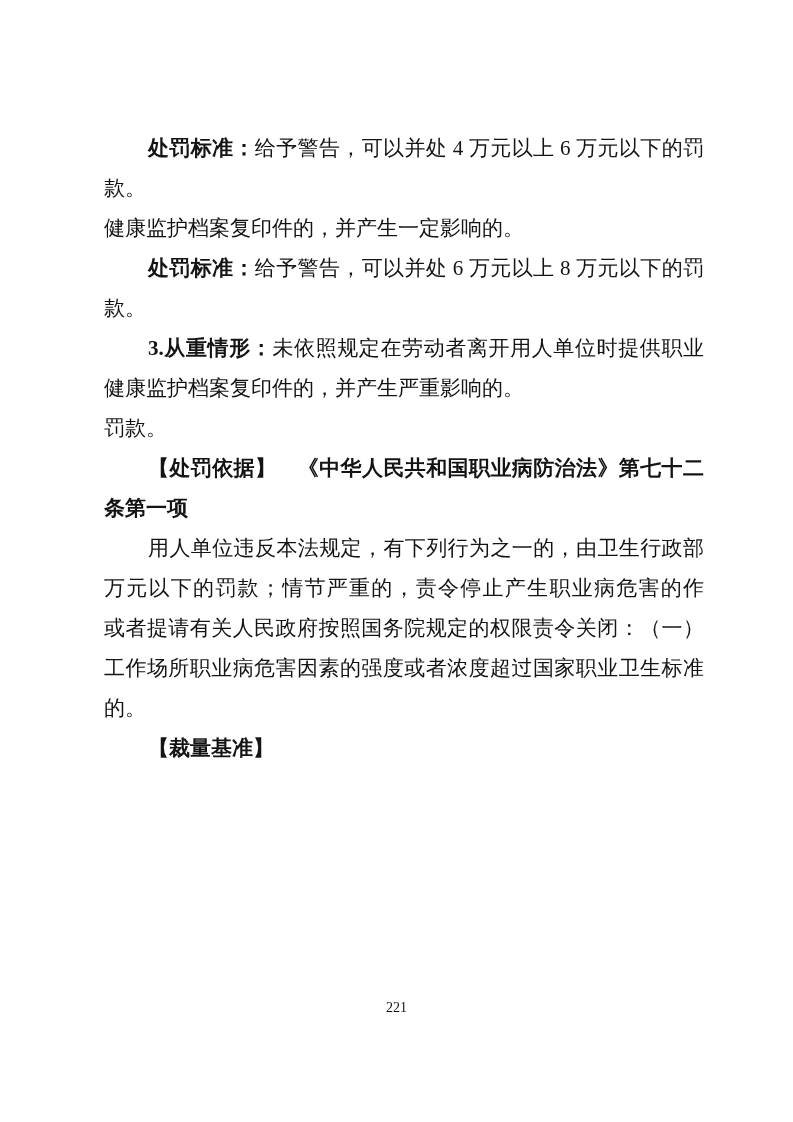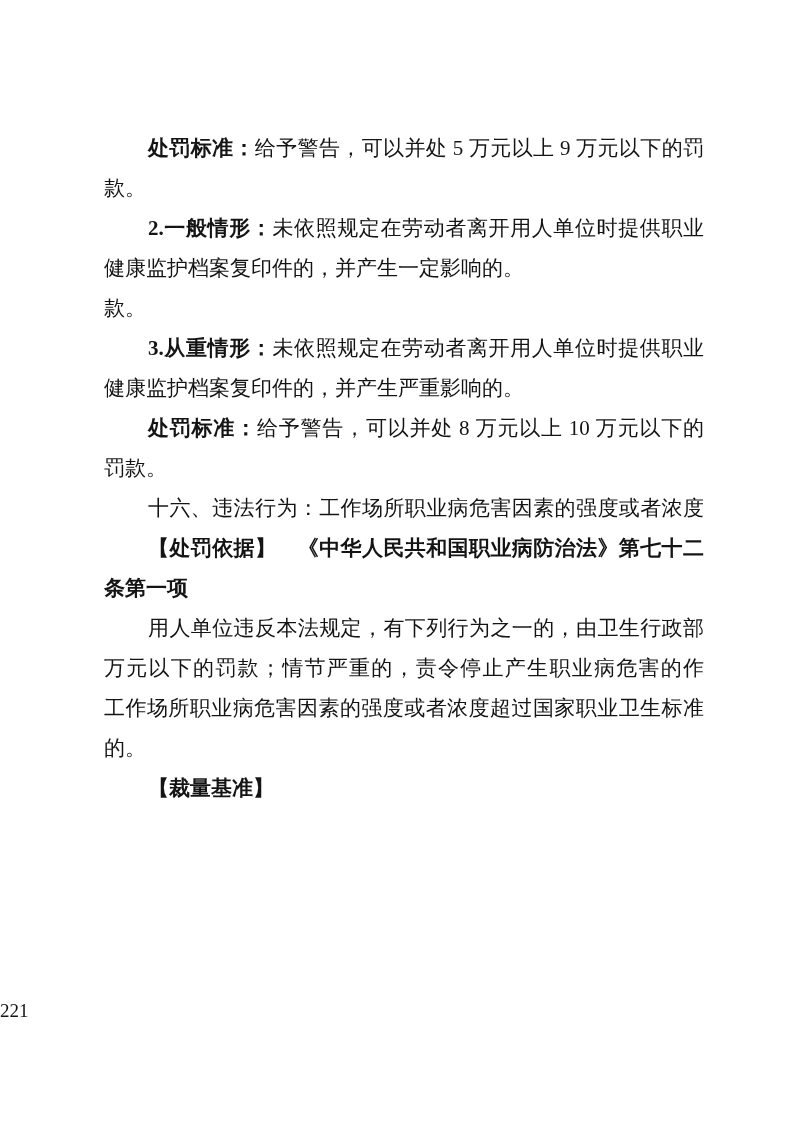--- a/index.html
+++ b/index.html
@@ -38,43 +38,42 @@
     text-align-last: justify;
   }
   .seg-bold {
     font-weight: 700;
   }
   .page-number {
     position: absolute;
     top: 1000px;
     left: 0;
     width: 100%;
-    text-align: left;
+    text-align: center;
     font-family: "Liberation Serif", "DejaVu Serif", serif;
-    font-size: 19px;
+    font-size: 14px;
     color: #141414;
   }
 </style>
 </head>
 <body>
 
 <div class="page">
   <div class="text-block">
-      <div class="line indent full"><span class="seg-bold">处罚标准：</span><span>给予警告，可以并处 5 万元以上 9 万元以下的罚</span></div>
+      <div class="line indent full"><span class="seg-bold">处罚标准：</span><span>给予警告，可以并处 4 万元以上 6 万元以下的罚</span></div>
       <div class="line"><span>款。</span></div>
-      <div class="line indent full"><span class="seg-bold">2.一般情形：</span><span>未依照规定在劳动者离开用人单位时提供职业</span></div>
       <div class="line"><span>健康监护档案复印件的，并产生一定影响的。</span></div>
+      <div class="line indent full"><span class="seg-bold">处罚标准：</span><span>给予警告，可以并处 6 万元以上 8 万元以下的罚</span></div>
       <div class="line"><span>款。</span></div>
       <div class="line indent full"><span class="seg-bold">3.从重情形：</span><span>未依照规定在劳动者离开用人单位时提供职业</span></div>
       <div class="line"><span>健康监护档案复印件的，并产生严重影响的。</span></div>
-      <div class="line indent full"><span class="seg-bold">处罚标准：</span><span>给予警告，可以并处 8 万元以上 10 万元以下的</span></div>
       <div class="line"><span>罚款。</span></div>
-      <div class="line indent full"><span>十六、违法行为：工作场所职业病危害因素的强度或者浓度</span></div>
       <div class="line indent full"><span class="seg-bold">【处罚依据】</span><span class="seg-bold">　《中华人民共和国职业病防治法》第七十二</span></div>
       <div class="line"><span class="seg-bold">条第一项</span></div>
       <div class="line indent full"><span>用人单位违反本法规定，有下列行为之一的，由卫生行政部</span></div>
       <div class="line full"><span>万元以下的罚款；情节严重的，责令停止产生职业病危害的作业，</span></div>
+      <div class="line full"><span>或者提请有关人民政府按照国务院规定的权限责令关闭：（一）</span></div>
       <div class="line full"><span>工作场所职业病危害因素的强度或者浓度超过国家职业卫生标准</span></div>
       <div class="line"><span>的。</span></div>
       <div class="line indent"><span class="seg-bold">【裁量基准】</span></div>
     </div>
   <div class="page-number">221</div>
 </div>
 
 </body></html>

